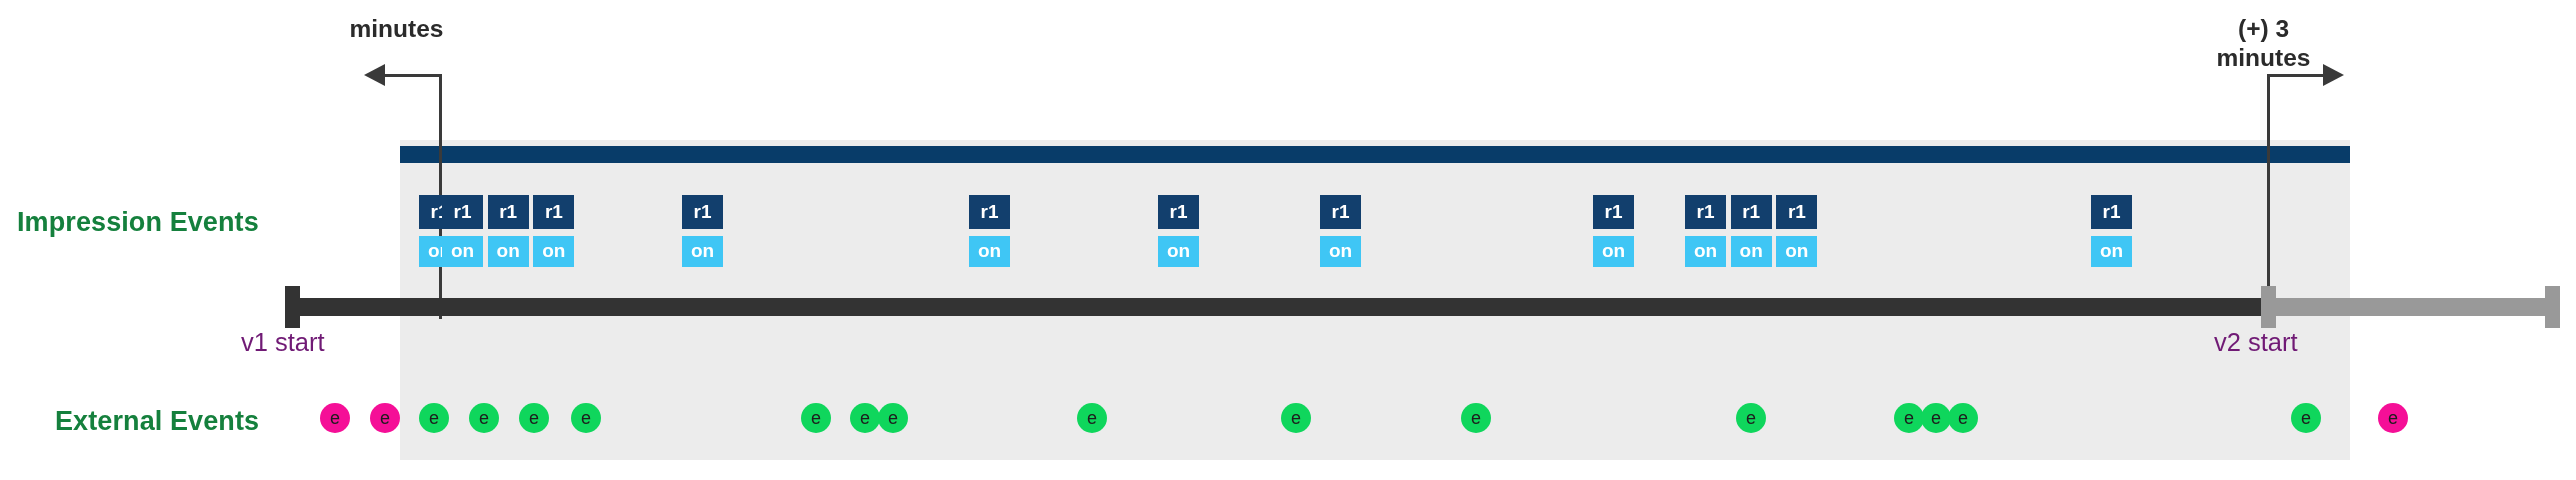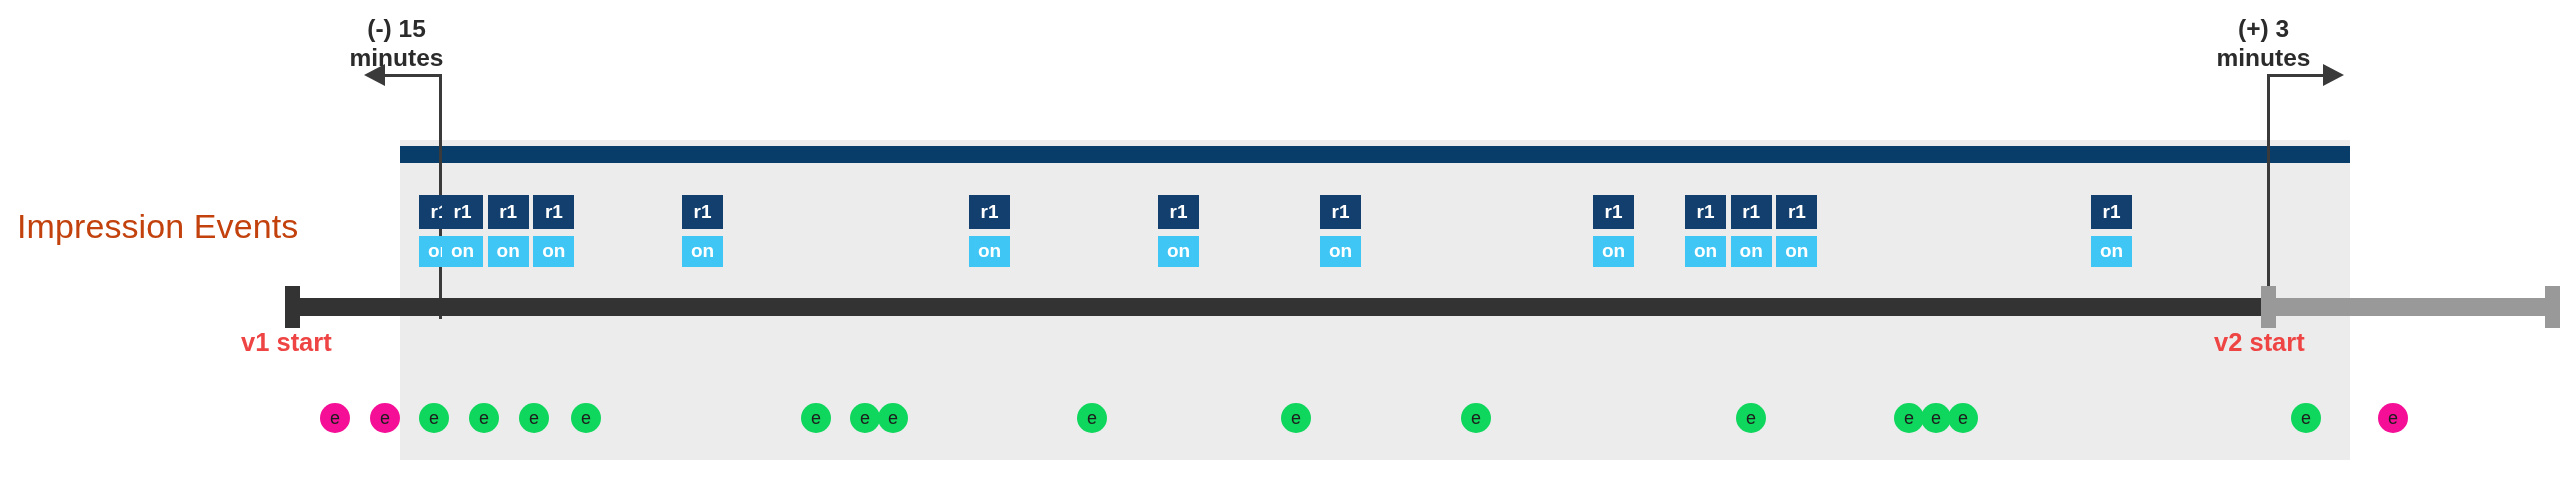--- a/index.html
+++ b/index.html
@@ -24,23 +24,23 @@
   .version-bar{
     position:absolute;
     left:400px; top:146px;
     width:1950px; height:17px;
     background:#083c69;
   }
 
   
   .row-label{
     position:absolute;
-    color:#c2410c;
-    font-size:34px;
-    font-weight:400;
+    color:#15803d;
+    font-size:27px;
+    font-weight:700;
     letter-spacing:0.1px;
     white-space:nowrap;
   }
   #lbl-impression{ left:17px; top:207px; }
   #lbl-external{  left:55px; top:406px; }
 
   
   .callout{
     position:absolute;
     text-align:center;
@@ -87,22 +87,22 @@
   #tl-v2{ left:2268px; top:298px; width:292px;  background:#999999; }
 
   .tl-cap{position:absolute;width:15px;height:42px;top:286px;}
   #cap-v1-start{ left:285px;  background:#333333; }
   #cap-v2-start{ left:2261px; background:#999999; }
   #cap-v2-end  { left:2545px; background:#999999; }
 
   .tl-point-label{
     position:absolute;
     font-size:25.5px;
-    font-weight:700;
-    color:#ef4444;
+    font-weight:400;
+    color:#701a75;
     white-space:nowrap;
     top:328px;
   }
   #lbl-v1-start{ left:241px; }
   #lbl-v2-start{ left:2214px; }
 
   
   .chip-group{position:absolute;top:195px;display:flex;gap:4.7px;}
   .chip{display:flex;flex-direction:column;gap:6.6px;}
   .chip-r{
@@ -135,23 +135,23 @@
 </head>
 <body>
 
 <div class="stage">
 
   <div class="panel"></div>
 
   <div class="version-bar"></div>
 
   <div class="row-label" id="lbl-impression">Impression Events</div>
+  <div class="row-label" id="lbl-external">External Events</div>
 
   <div class="callout" id="callout-left">
-    <div>(-) 15</div>
     <div>minutes</div>
   </div>
   <div class="stem" id="stem-left"></div>
   <div class="arrowhead" id="arrow-left"></div>
   <div class="guide" id="guide-left"></div>
 
   <div class="callout" id="callout-right">
     <div>(+) 3</div>
     <div>minutes</div>
   </div>

